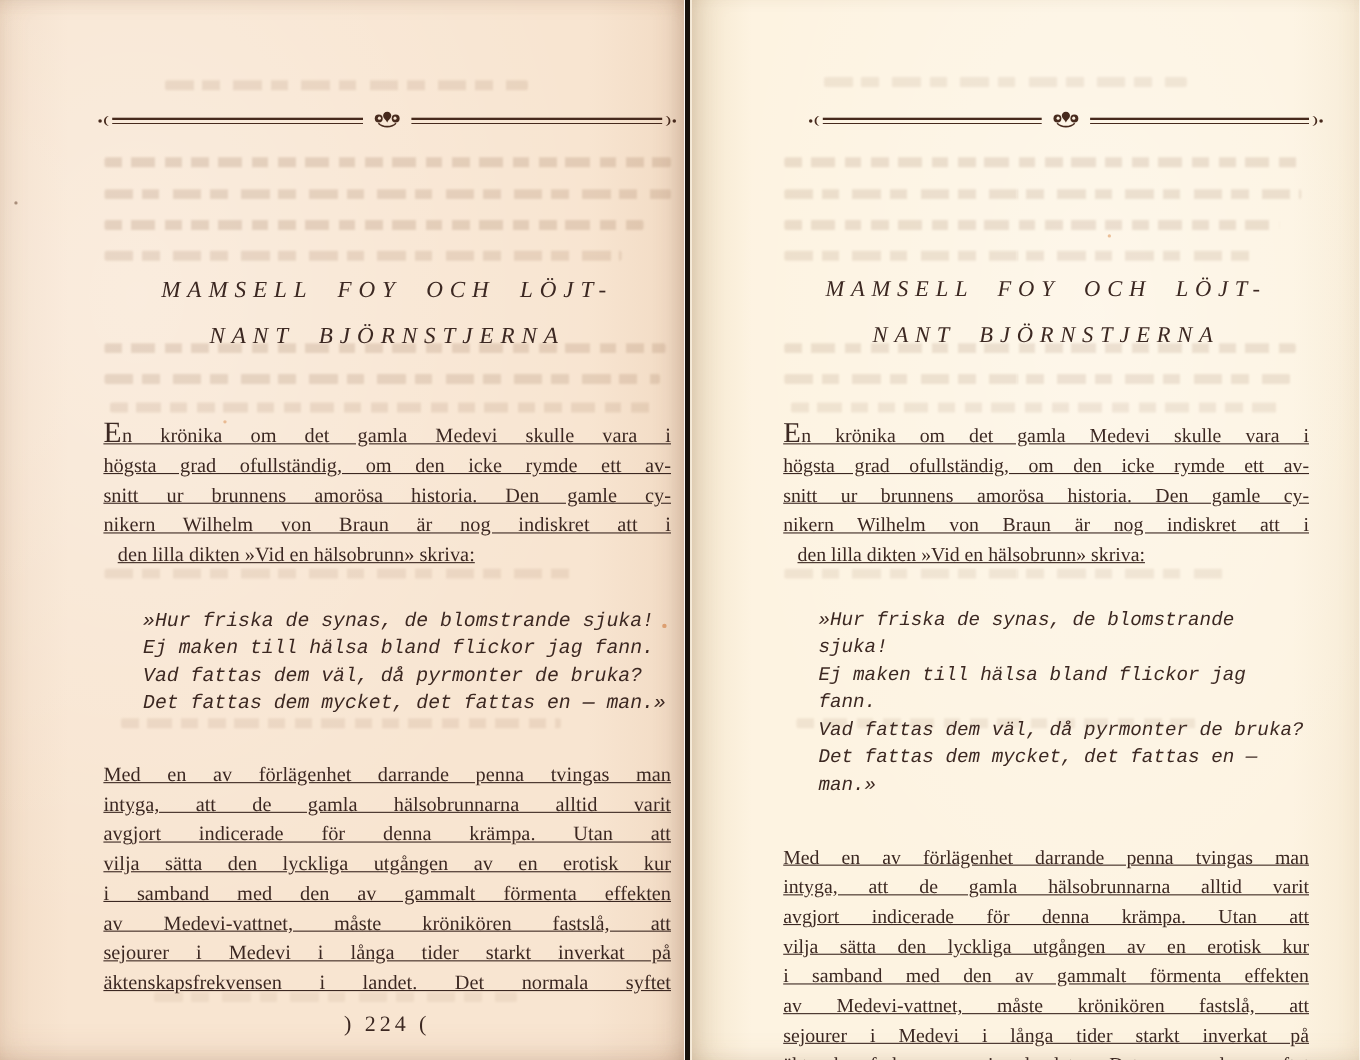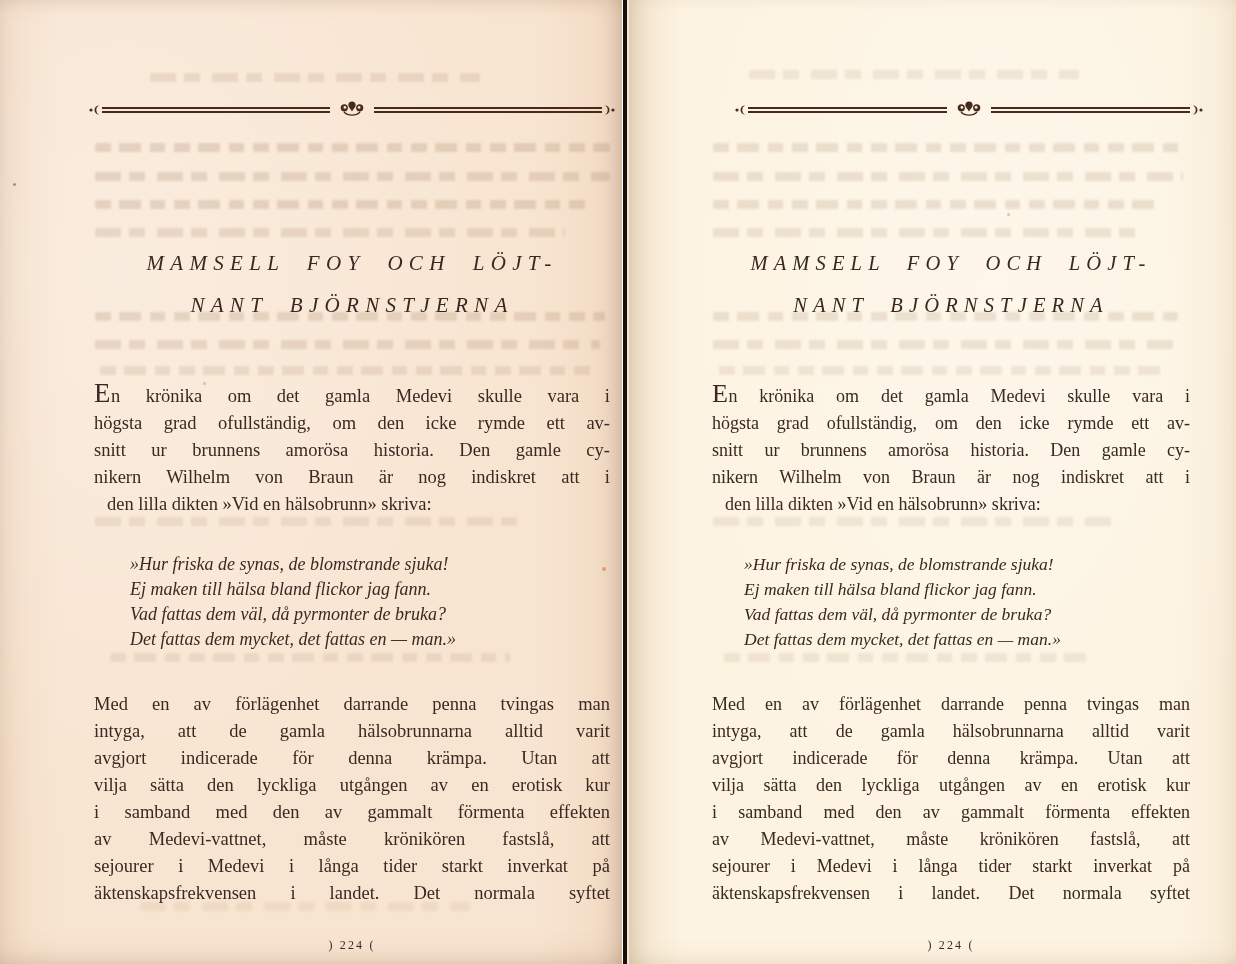--- a/index.html
+++ b/index.html
@@ -60,40 +60,40 @@
   .title{
     margin:122px 0 0 0;
     font-size:21px;font-weight:normal;font-style:italic;
     letter-spacing:.30em;word-spacing:.5em;
     text-align:center;color:var(--ink);
     line-height:42px;
   }
   .page-right .title{font-size:20.5px;}
   .title-line{display:block;}
   
-  .para{margin:0;color:var(--ink);line-height:27px;}
+  .para{margin:0;color:var(--ink);line-height:27px;text-decoration:underline;}
   .page-left  .para{font-size:18.5px;}
   .page-right .para{font-size:18px;}
   .para1{margin-top:54px;}
   .para2{margin-top:39px;}
   .textline{text-align:justify;text-align-last:justify;}
   .para1 .textline:last-child{text-align-last:left;margin-left:13px;}
   .para1 .textline:first-child::first-letter{font-size:1.45em;letter-spacing:.5px;}
   
   .poem{
     margin:34px 0 0 36px;
     font-style:italic;color:var(--ink);
-    line-height:25px;font-size:18px;
+    line-height:25px;font-size:18px;font-family:Liberation Mono, monospace;
   }
   .page-right .poem{font-size:17.5px;margin-left:32px;}
   .poemline{text-align:left;}
   
   .folio{
-    margin-top:31px;text-align:center;
-    font-size:12px;letter-spacing:.18em;color:var(--ink);
+    margin-top:12px;text-align:center;
+    font-size:20px;letter-spacing:.18em;color:var(--ink);
   }
   
   .ghost{
     position:absolute;z-index:1;height:9px;border-radius:2px;
     opacity:.16;filter:blur(1.1px);
     background:repeating-linear-gradient(90deg,
       var(--bleedthrough) 0 16px,transparent 16px 24px,
       var(--bleedthrough) 24px 46px,transparent 46px 55px,
       var(--bleedthrough) 55px 70px,transparent 70px 79px);
   }

